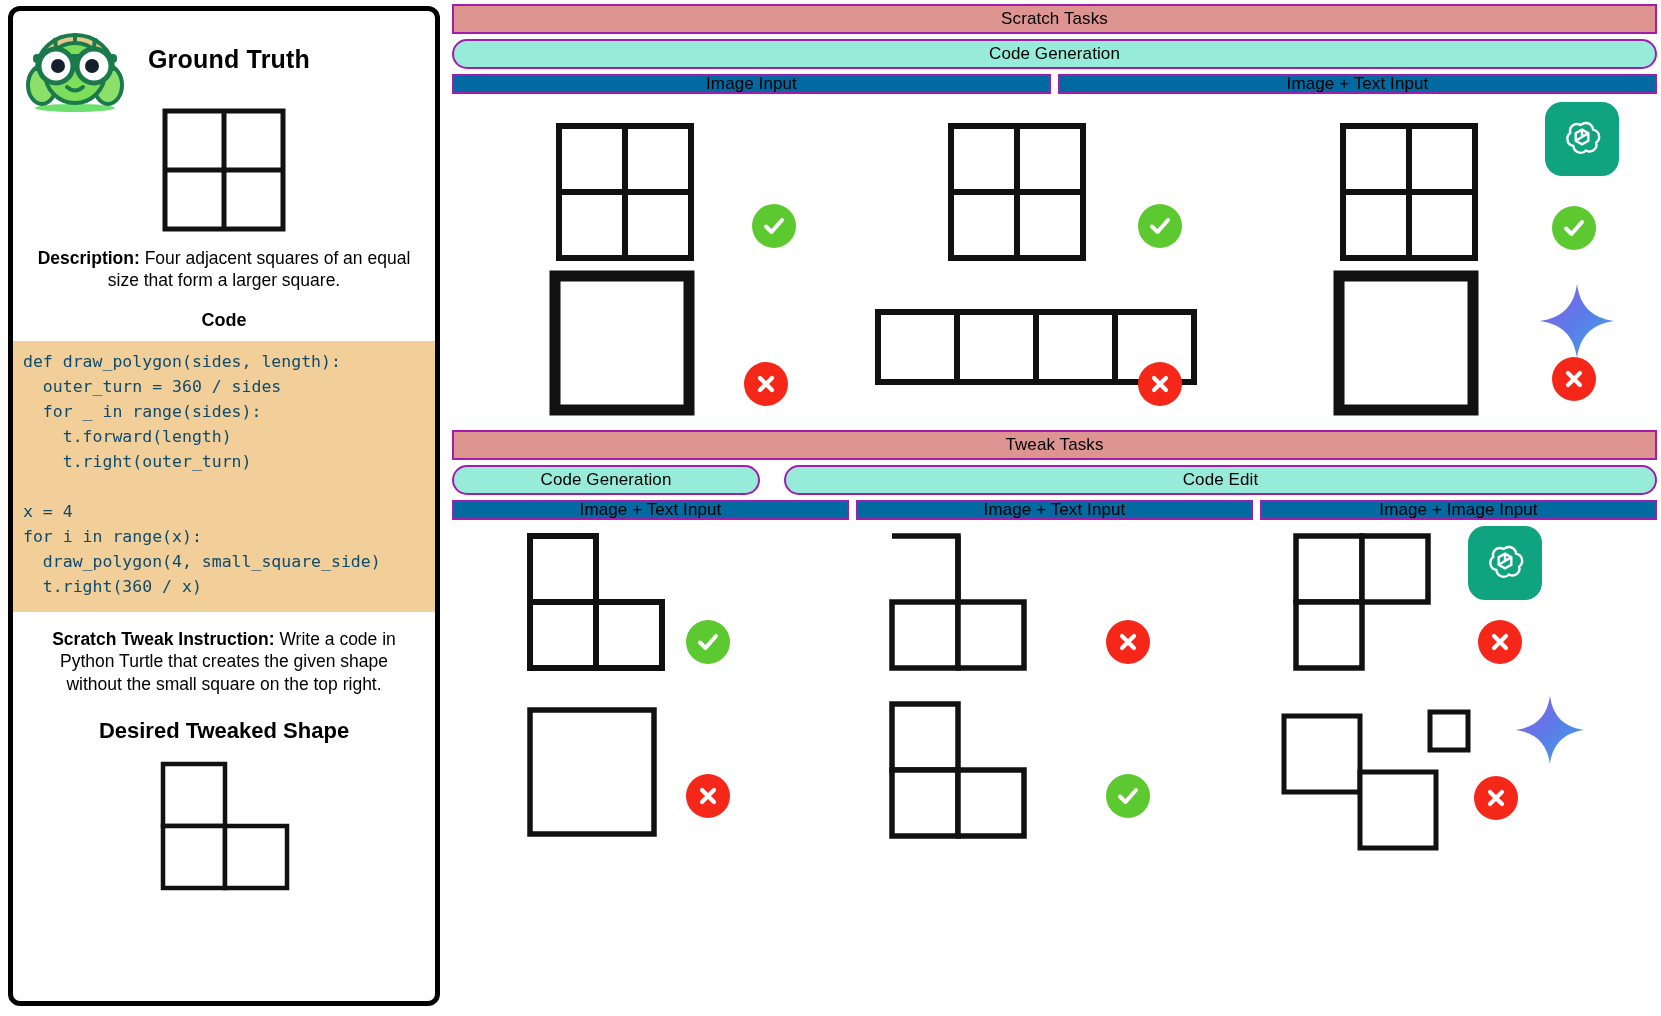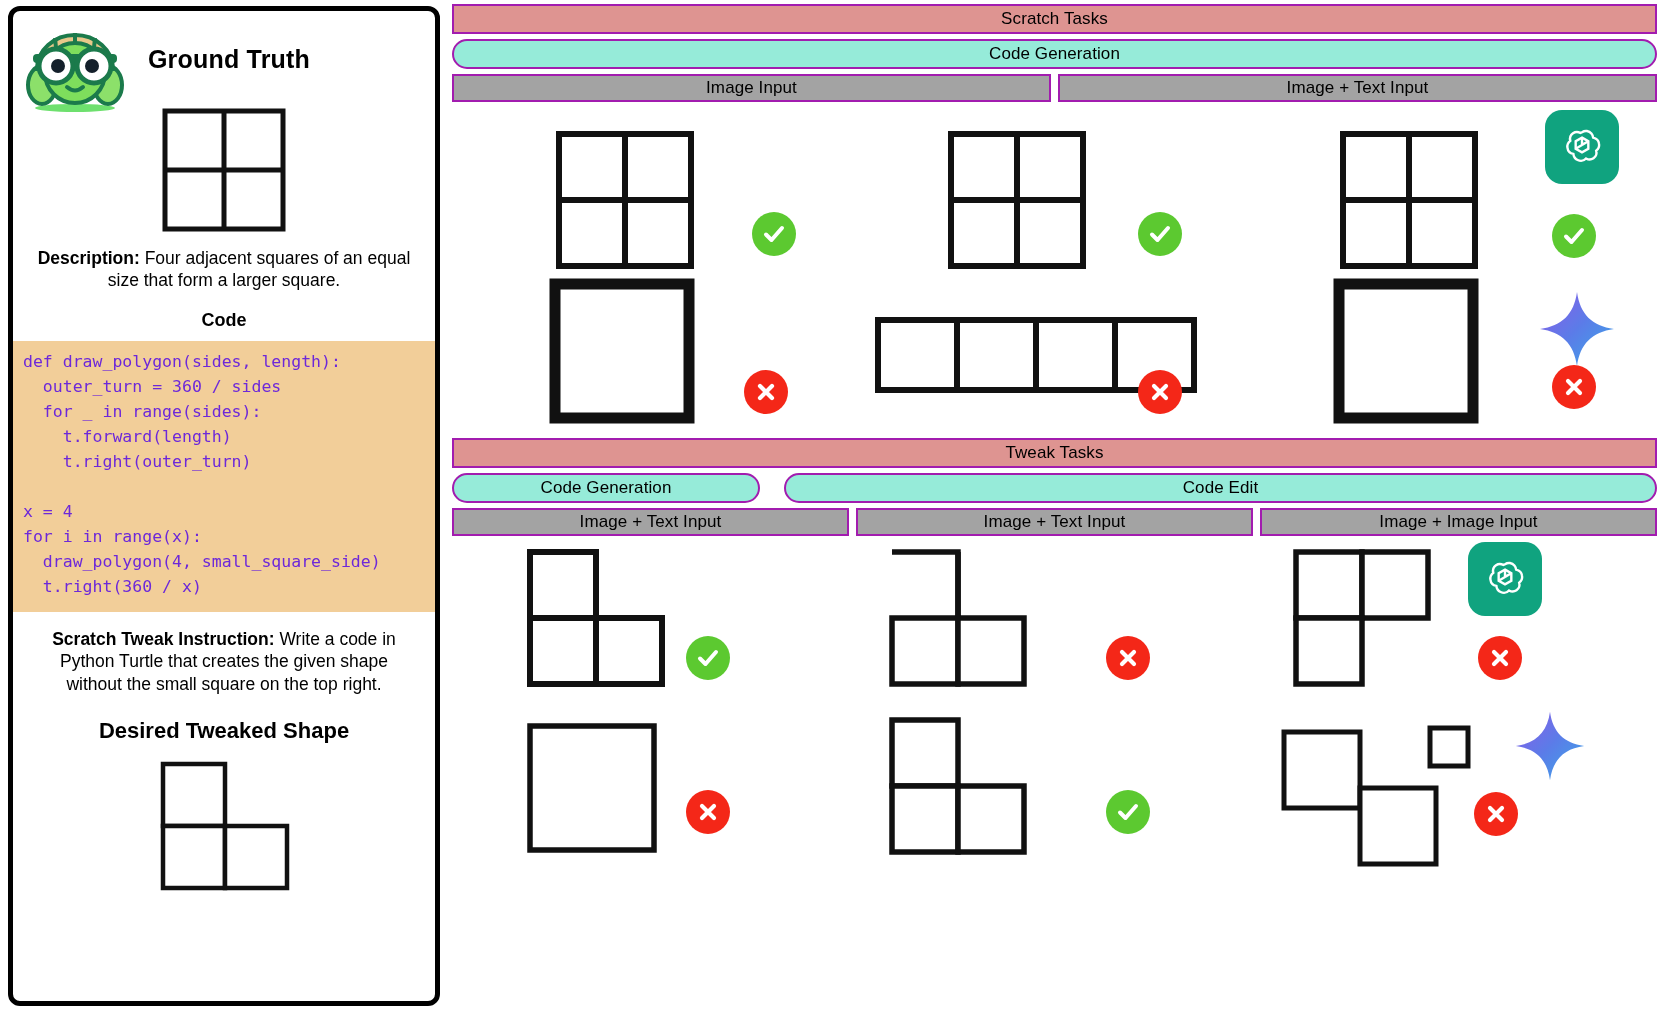--- a/index.html
+++ b/index.html
@@ -17,34 +17,34 @@
 
   .shape-wrap{display:flex;justify-content:center;align-items:center;}
 
   .desc{margin:14px 22px 0 22px;text-align:center;font-size:17.5px;line-height:1.28;}
   .desc b{font-weight:bold;}
 
   .code-title{margin-top:18px;text-align:center;font-size:18px;font-weight:bold;}
 
   .code-box{margin:10px 0 0 0;background:#F2CE99;padding:8px 10px 12px 10px;}
   .code-box pre{margin:0;font-family:"DejaVu Sans Mono","Liberation Mono",monospace;
-    font-size:16.5px;line-height:1.52;white-space:pre;color:#6d28d9;}
+    font-size:16.5px;line-height:1.52;white-space:pre;color:#0c4a6e;}
 
   .tweak-instr{margin:16px 26px 0 26px;text-align:center;font-size:17.5px;line-height:1.3;}
   .tweak-instr b{font-weight:bold;}
   .desired-title{margin-top:22px;text-align:center;font-size:22px;font-weight:bold;}
 
   
   .right-panel{position:absolute;left:452px;top:4px;width:1205px;height:1008px;}
 
   .band{box-sizing:border-box;border:2px solid #a21caf;display:flex;align-items:center;
     justify-content:center;font-size:17px;letter-spacing:.1px;}
   .band-section{height:30px;background:#DE9491;}
   .band-task{height:30px;background:#96EBD9;border-radius:15px;}
-  .band-input{height:28px;background:#a3a3a3;}
+  .band-input{height:20px;background:#0369a1;}
 
   .row-bands{display:flex;gap:7px;margin-top:5px;}
   .row-bands > div{flex:1;}
 
   .grid3{display:flex;gap:7px;}
   .grid3 > .col{flex:1;}
 
   .cell{position:relative;height:168px;}
   .cell .fig{position:absolute;}
   .verdict{position:absolute;width:44px;height:44px;border-radius:50%;

